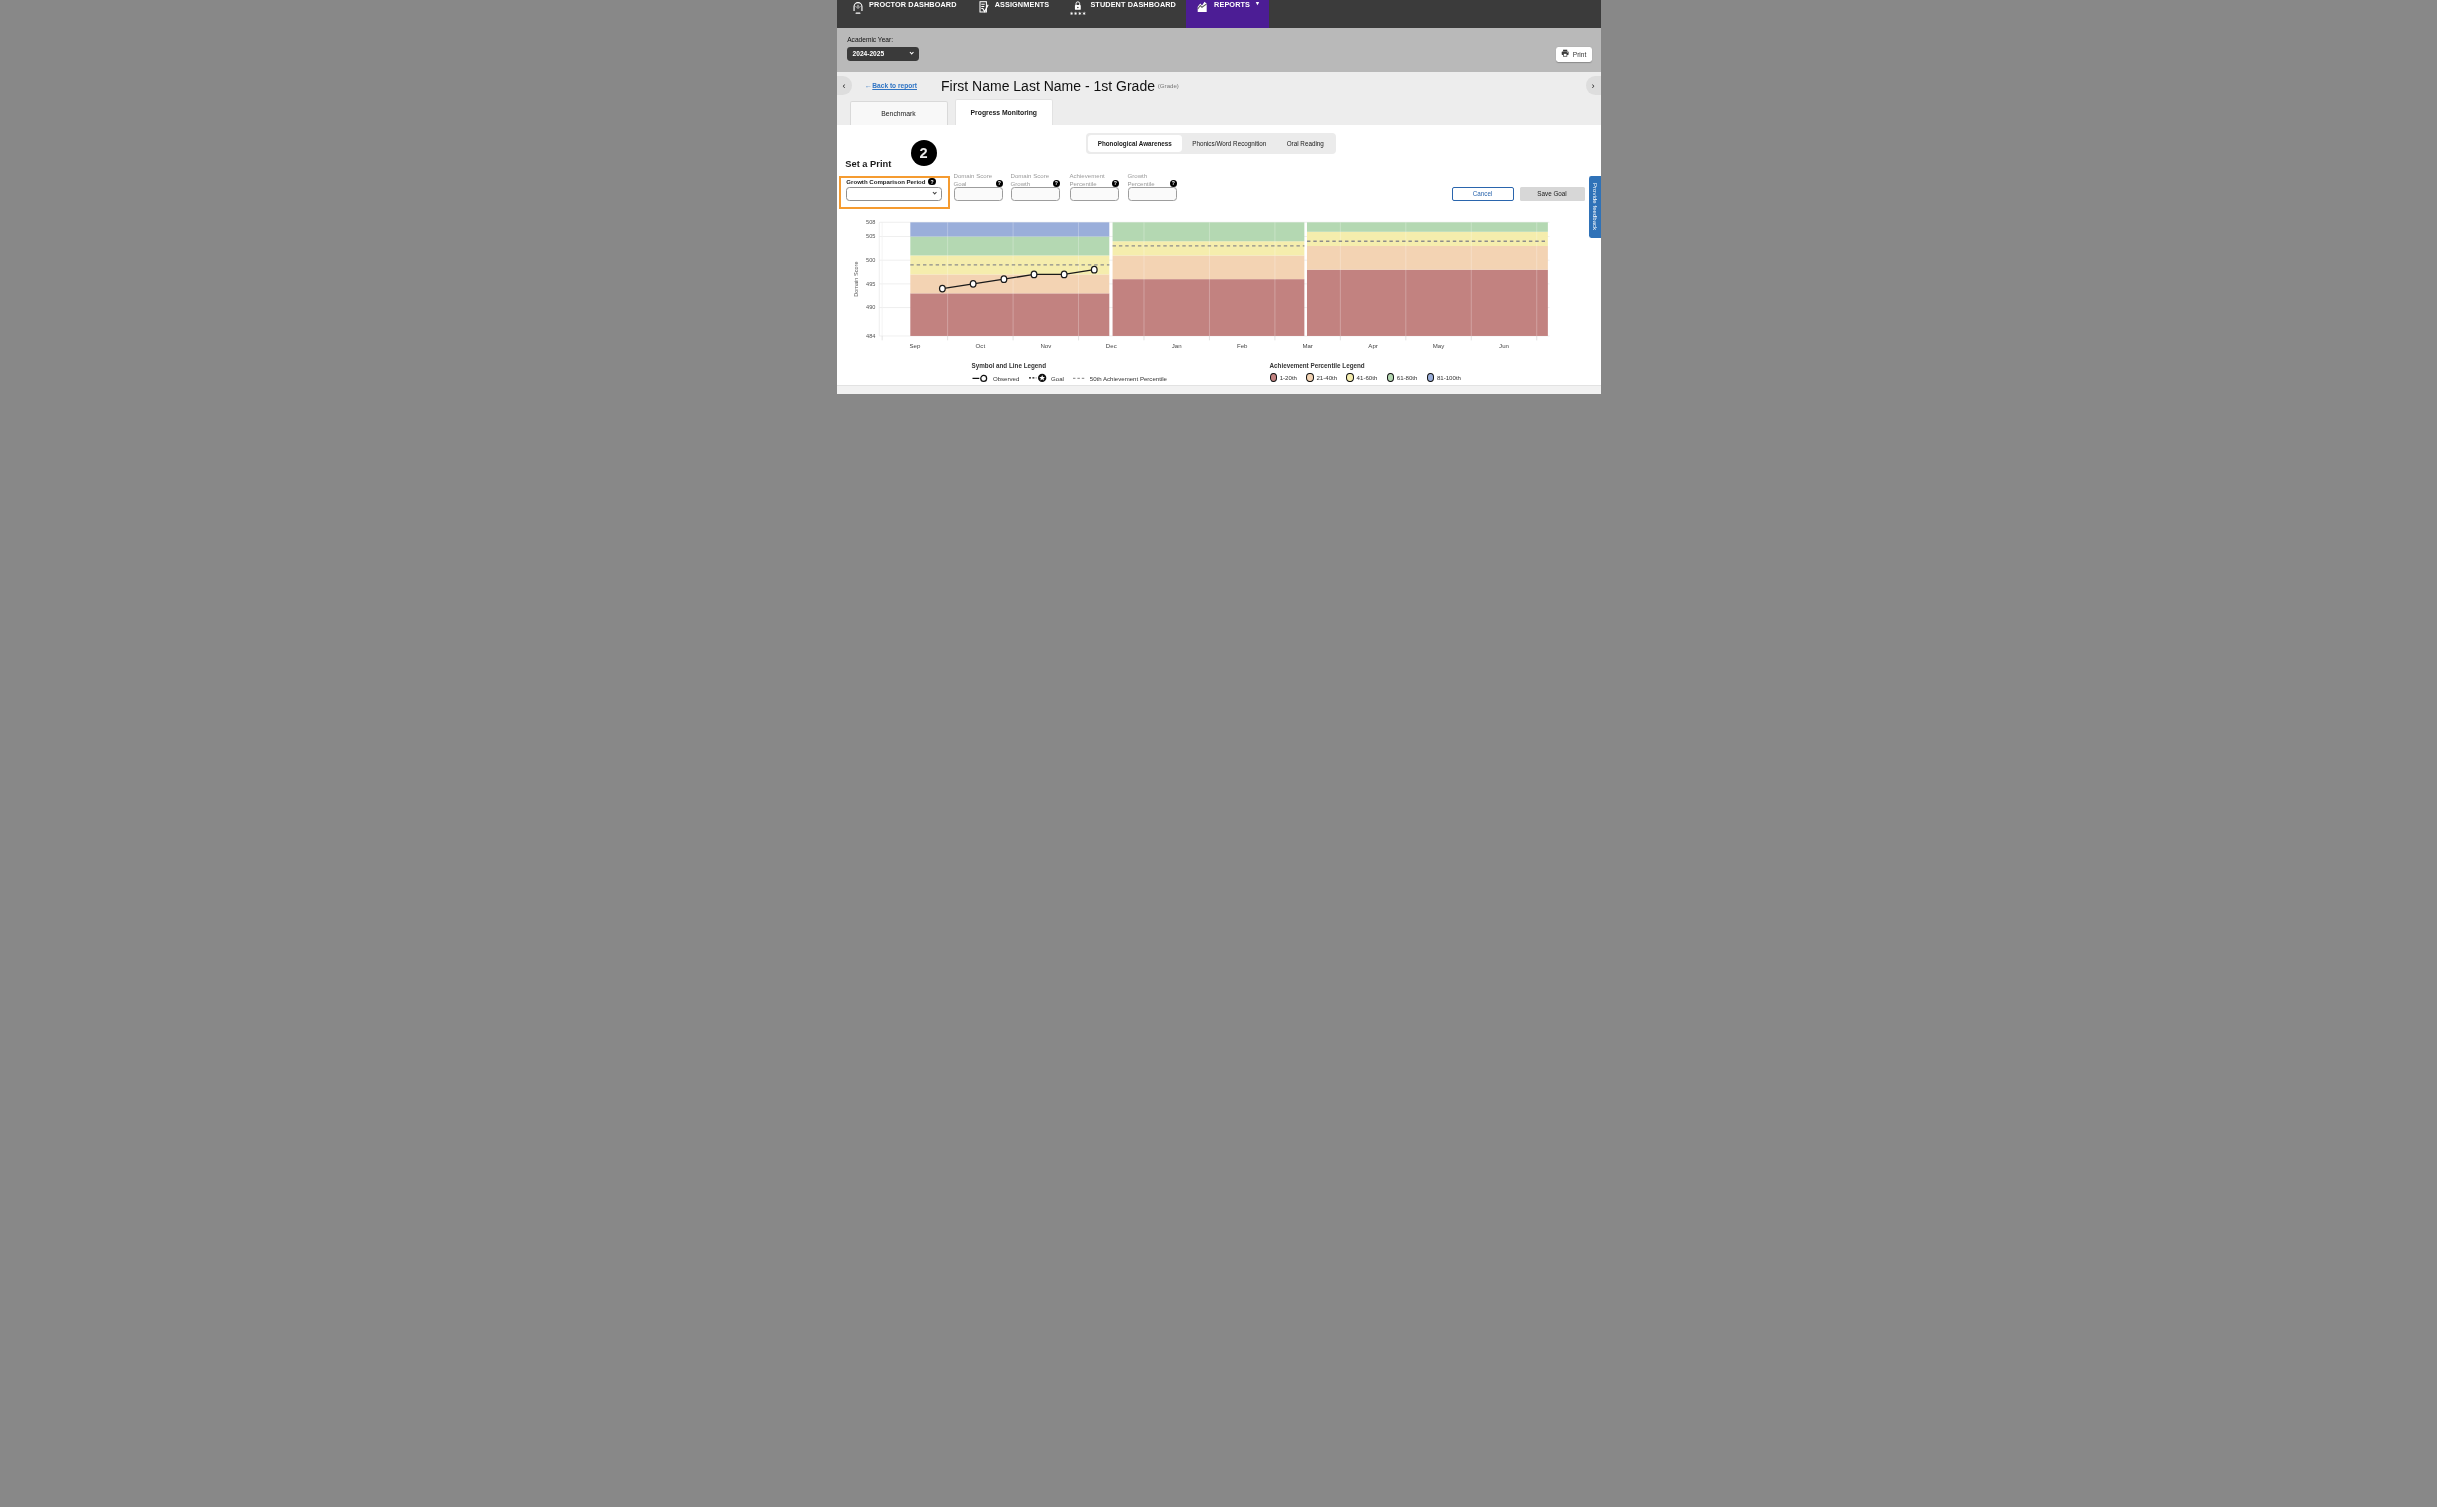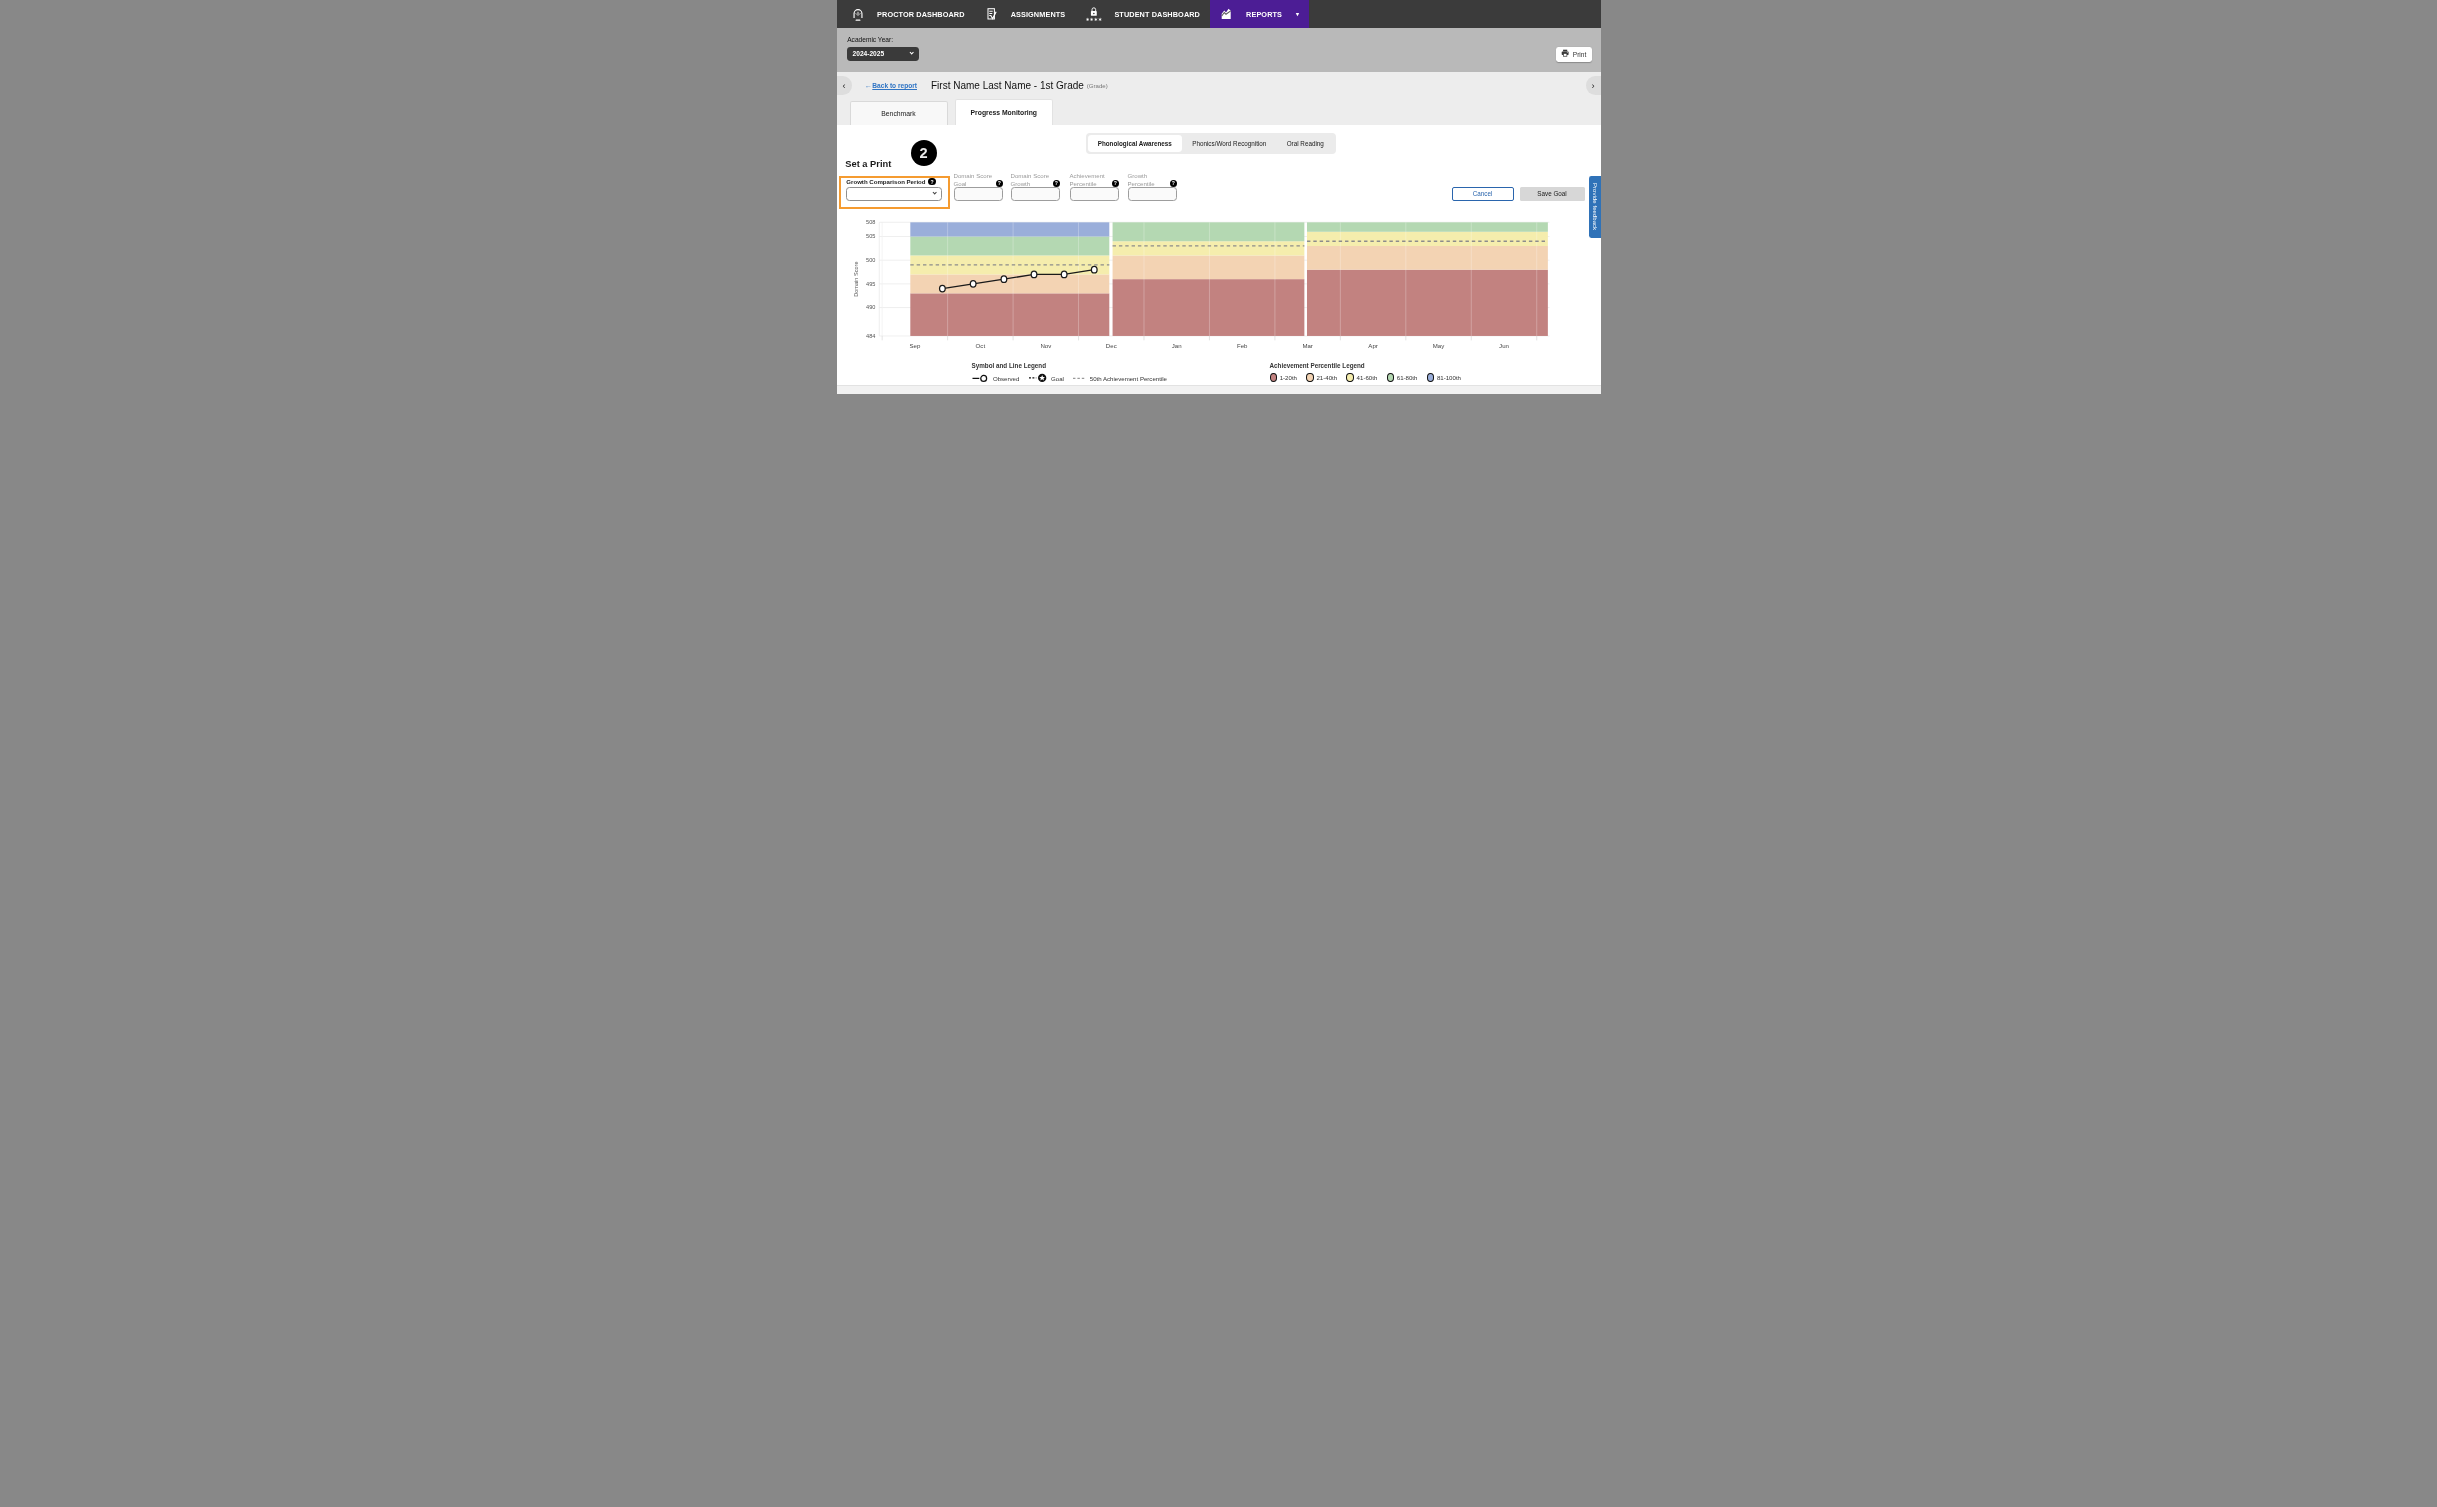--- a/index.html
+++ b/index.html
@@ -1,21 +1,21 @@
 <!DOCTYPE html>
 <html style="font-size:7.8px"><head>
 <meta charset="utf-8">
 <style>
   * { margin:0; padding:0; box-sizing:border-box; }
   body { background:#888; font-family:"Liberation Sans", sans-serif; }
   .screen { position:relative; width:764px; height:394px; background:#fff; overflow:hidden; margin:0 auto; }
 
   
   .topnav { display:flex; align-items:stretch; height:28px; background:#3b3b3b; color:#fff; }
-  .nav-item { display:flex; align-items:center; gap:12px; padding:0 10.2px; font-size:7.3px; font-weight:bold; letter-spacing:0.1px; cursor:pointer; }
+  .nav-item { display:flex; align-items:flex-start; gap:4px; padding:0 10.2px; font-size:7.3px; font-weight:bold; letter-spacing:0.1px; cursor:pointer; }
   .nav-item.first { margin-left:4.4px; }
   .nav-item.active { background:#4c1d95; }
   .nav-icon { display:flex; flex-direction:column; align-items:center; line-height:1; }
   .nav-icon svg { display:block; }
   .lock-stars { font-size:4.4px; letter-spacing:0.5px; margin-top:0.5px; color:#fff; }
   .caret { font-size:5.9px; margin-left:2px; }
 
   
   .yearbar { position:relative; height:44px; background:#b9b9b9; padding:8.3px 0 0 10.7px; }
   .year-label { font-size:6.6px; color:#111; }
@@ -28,21 +28,21 @@
 
   
   .titlebar { position:relative; height:27px; background:#ededed; display:flex; align-items:center; }
   .pager { position:absolute; top:4.4px; width:15px; height:18.5px; background:#ddd; display:flex; align-items:center; justify-content:center;
     font-size:9.3px; color:#222; cursor:pointer; }
   .pager.left { left:0; border-radius:0 9.3px 9.3px 0; }
   .pager.right { right:0; border-radius:9.3px 0 0 9.3px; }
   .back-link { margin-left:28px; color:#2f74c4; font-size:6.6px; display:flex; align-items:center; gap:0.5px; cursor:pointer; }
   .back-link .arrow { font-size:7.3px; }
   .back-link .txt { text-decoration:underline; font-weight:600; }
-  .page-title { margin-left:14px; font-size:10px; color:#111; }
+  .page-title { margin-left:24px; font-size:14px; color:#111; }
   .title-suffix { font-size:6.1px; color:#777; margin-left:2.9px; }
 
   
   .tabsrow { height:26px; background:#ededed; display:flex; align-items:flex-end; padding-left:13px; gap:7.3px; }
   .tab { width:98px; height:24px; display:flex; align-items:center; justify-content:center; font-size:6.8px; color:#1a1a1a;
     border:0.5px solid #d9d9d9; border-bottom:none; border-radius:2.4px 2.4px 0 0; background:#f8f8f8; cursor:pointer; }
   .tab.active { background:#fff; height:26px; border-color:#e2e2e2; font-weight:600; z-index:2; }
 
   
   .content { position:relative; height:260px; background:#fff; }

